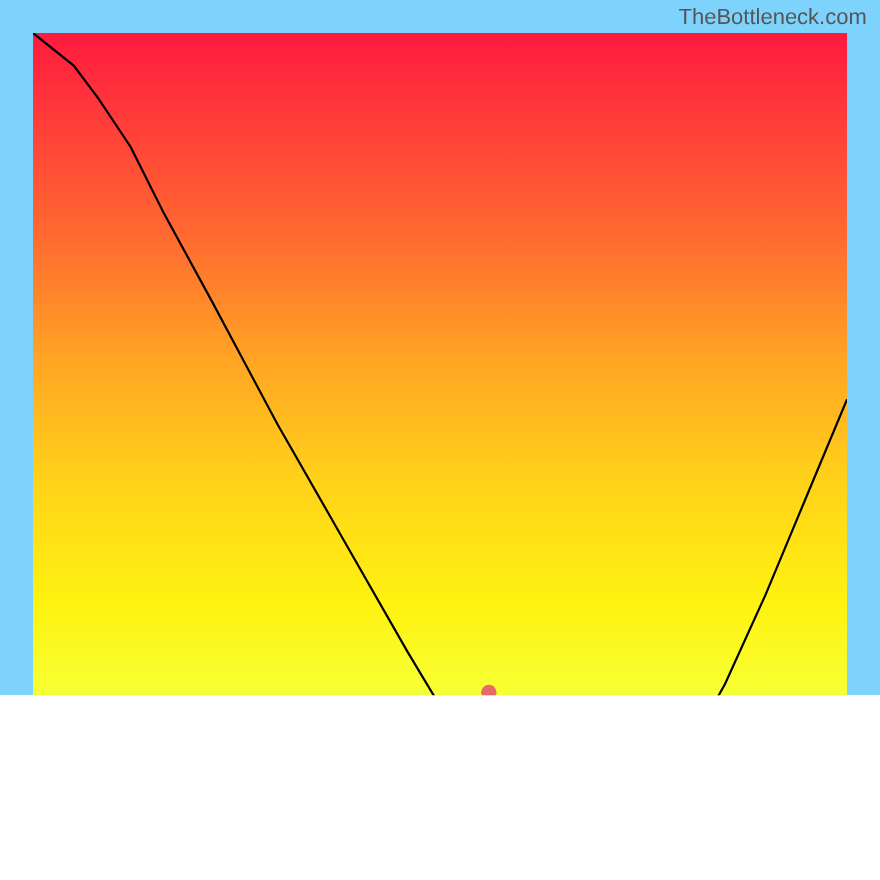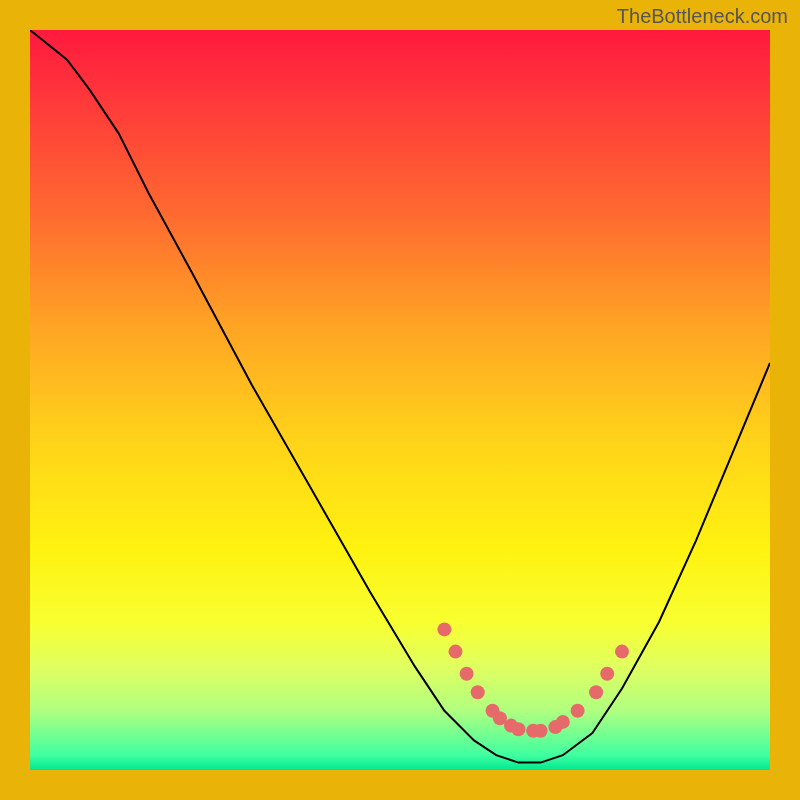--- a/index.html
+++ b/index.html
@@ -3,23 +3,23 @@
 <meta charset="utf-8">
 <style>
   body {
     margin: 0;
     padding: 0;
     background: #fff;
     font-family: Arial, sans-serif;
   }
   .wrapper {
     width: 800px;
-    height: 800px;
+    height: 632px;
     position: relative;
-    background: #eab308;
+    background: #7dd3fc;
   }
   .attribution {
     position: absolute;
     top: 5px;
     right: 12px;
     color: #555;
     font-size: 20px;
     font-family: Arial, sans-serif;
     z-index: 10;
   }

